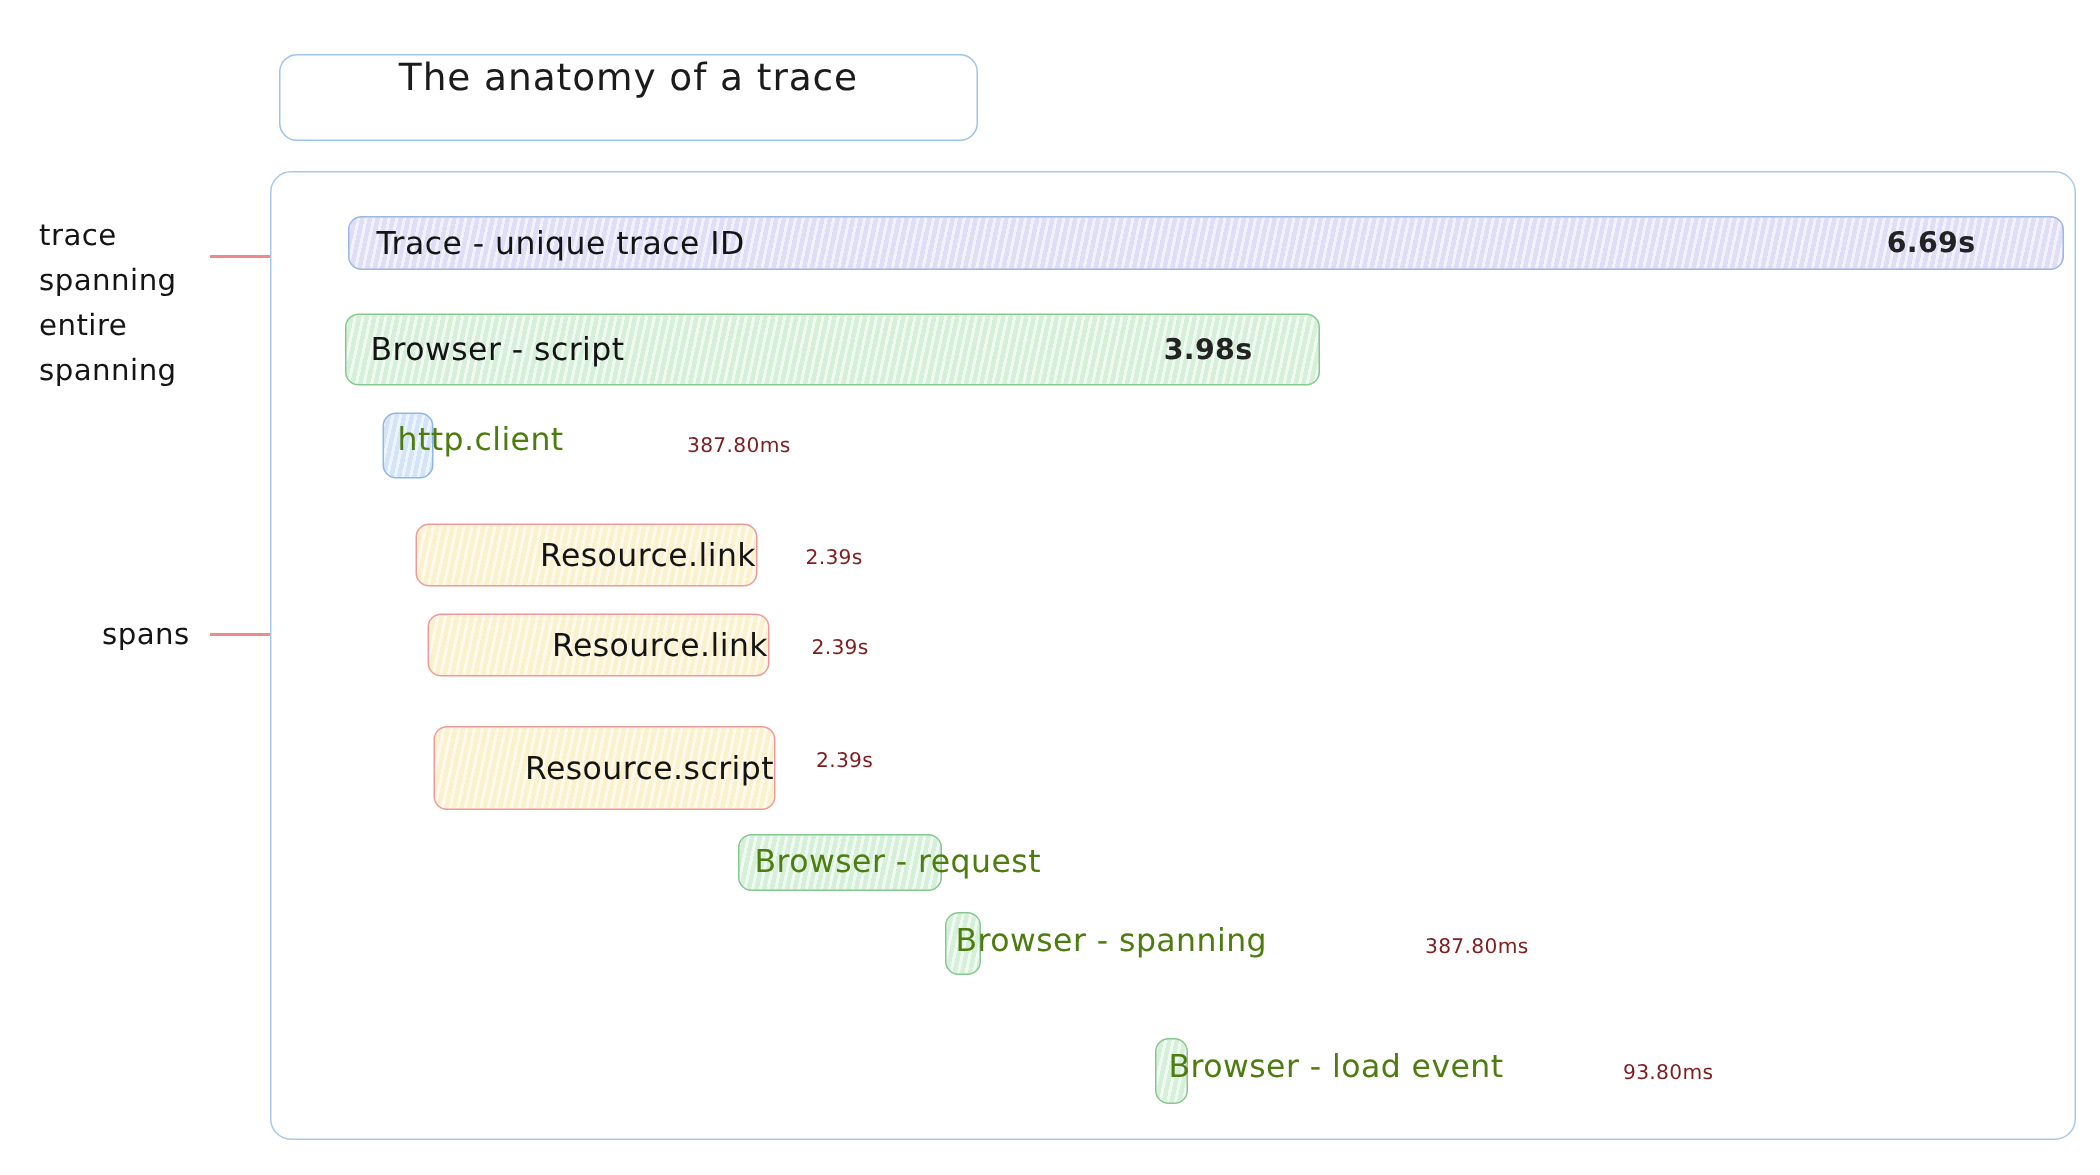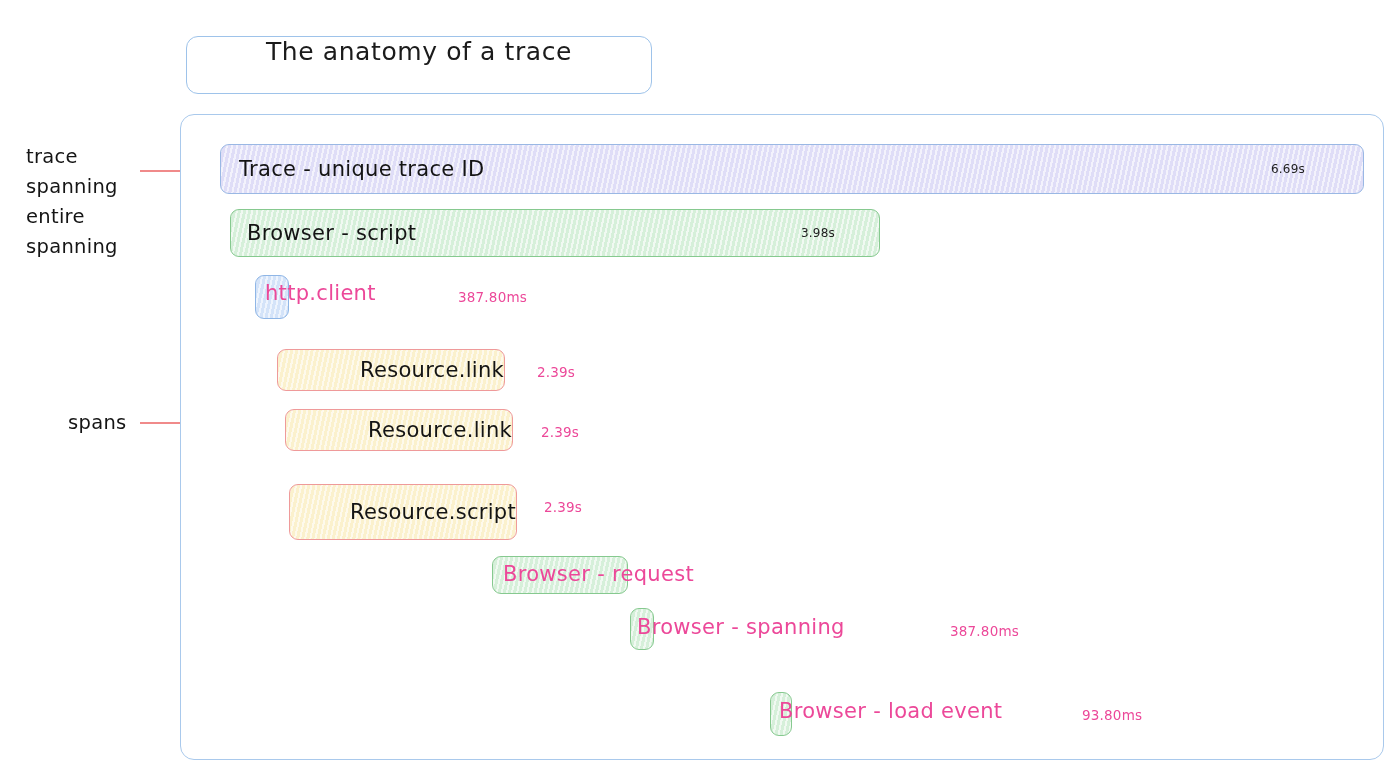--- a/index.html
+++ b/index.html
@@ -50,24 +50,24 @@
   
   .bar{
     position:absolute;box-sizing:border-box;border-radius:9px;
     display:flex;align-items:center;
   }
   .bar .label{
     font-size:21px;color:#141414;white-space:nowrap;letter-spacing:.3px;
     position:relative;z-index:2;
   }
   .bar .dur-in{
-    position:absolute;font-size:12px;color:#222;letter-spacing:.2px;
+    position:absolute;font-size:19px;color:#222;letter-spacing:.2px;font-weight:bold;
   }
   .dur-out{
-    position:absolute;font-size:13.5px;color:#ec4899;letter-spacing:.2px;
+    position:absolute;font-size:13.5px;color:#7f1d1d;letter-spacing:.2px;
     white-space:nowrap;
   }
 
   
   .c-trace{
     background:
       repeating-linear-gradient(102deg, rgba(255,255,255,.55) 0 2px, rgba(214,212,245,.35) 2px 5px),
       #e4e2f8;
     border:1.4px solid #9ab8e4;
   }
@@ -85,42 +85,42 @@
   }
   .c-yellow{
     background:
       repeating-linear-gradient(102deg, rgba(255,255,255,.5) 0 2px, rgba(250,238,193,.5) 2px 5px),
       #fcf4d9;
     border:1.3px solid #ef9a9a;
     justify-content:flex-end;
   }
 
   .overflow-label{
-    position:absolute;font-size:21px;color:#ec4899;white-space:nowrap;
+    position:absolute;font-size:21px;color:#4d7c0f;white-space:nowrap;
     letter-spacing:.3px;
   }
 </style>
 </head>
 <body>
 
 <div class="title-pill">
   <span class="t">The anatomy of a trace</span>
 </div>
 
 <div class="annot annot-trace">trace spanning entire spanning</div>
 <div class="annot annot-spans">spans</div>
 
 <div class="rline h-trace"></div>
 <div class="rline tick-trace"></div>
 <div class="rline h-spans"></div>
 <div class="rline v-spans"></div>
 
 <div class="frame"></div>
 
-<div class="bar c-trace" style="left:220px;top:144px;width:1144px;height:50px;padding-left:18px;">
+<div class="bar c-trace" style="left:232px;top:144px;width:1144px;height:36px;padding-left:18px;">
   <span class="label">Trace - unique trace ID</span>
   <span class="dur-in" style="right:58px;">6.69s</span>
 </div>
 
 <div class="bar c-green" style="left:230px;top:209px;width:650px;height:48px;padding-left:16px;">
   <span class="label">Browser - script</span>
   <span class="dur-in" style="right:44px;">3.98s</span>
 </div>
 
 <div class="bar c-blue" style="left:255px;top:275px;width:34px;height:44px;"></div>

